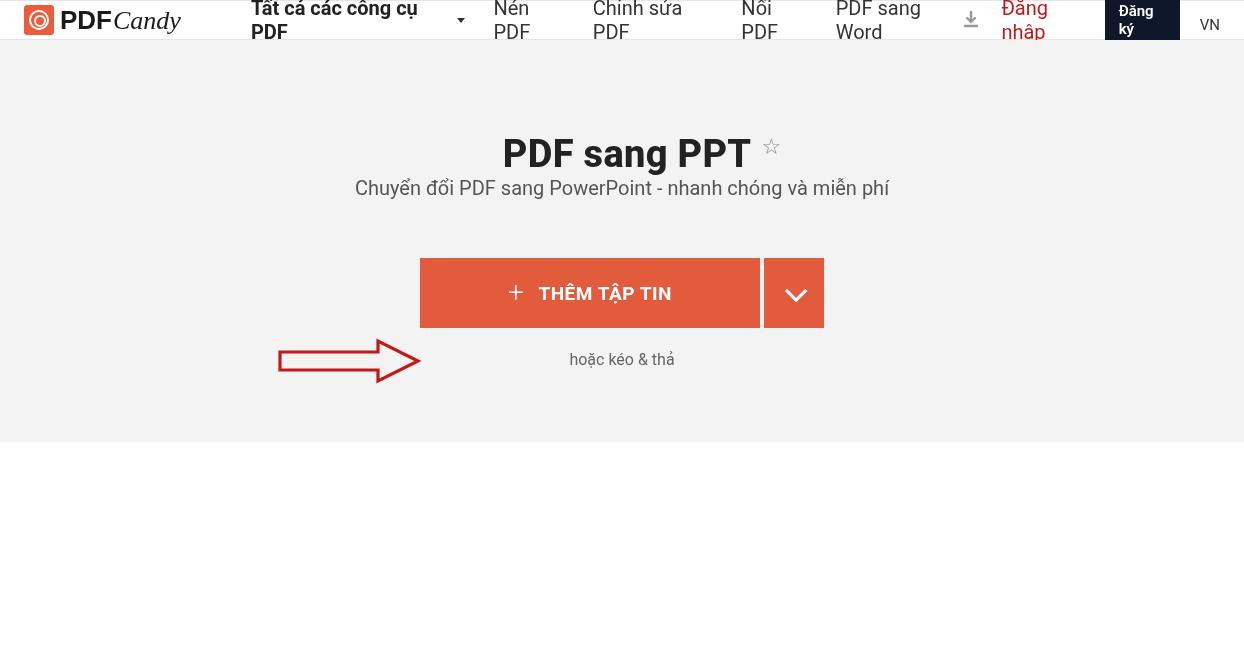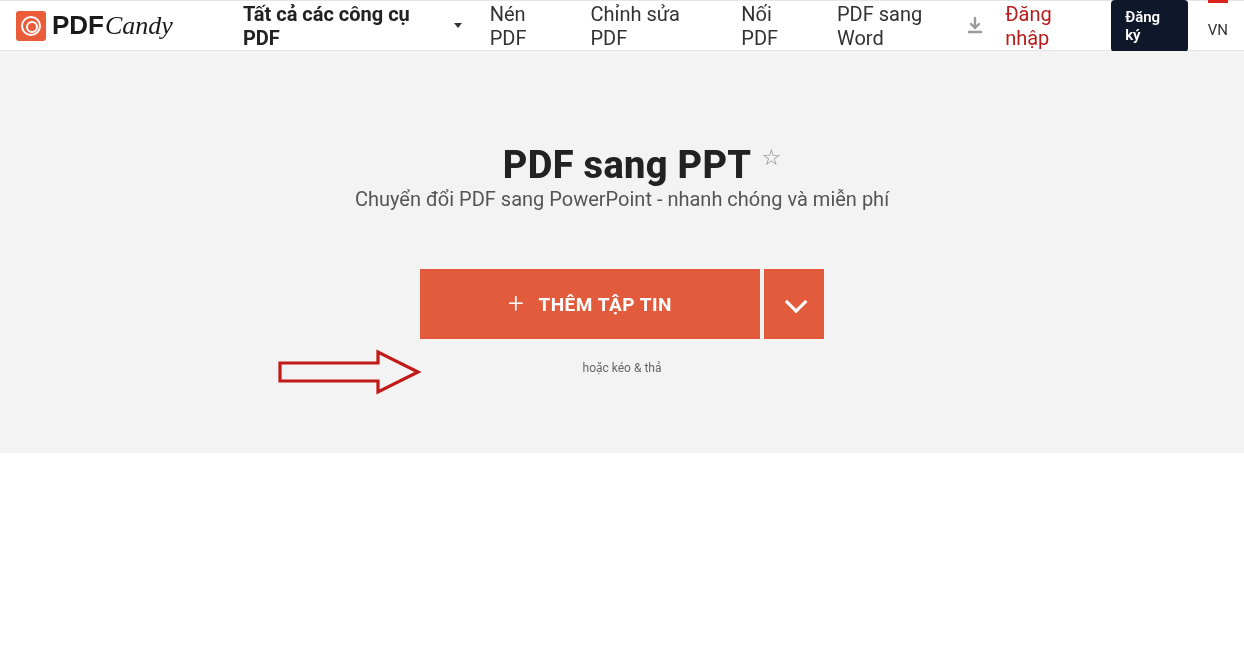--- a/index.html
+++ b/index.html
@@ -4,26 +4,26 @@
   <style>
     * { margin: 0; padding: 0; box-sizing: border-box; }
     body {
       font-family: -apple-system, BlinkMacSystemFont, "Segoe UI", Roboto, Arial, sans-serif;
       width: 1244px;
       height: 666px;
       background: #fff;
       overflow: hidden;
     }
     .topbar {
-      height: 51px;
+      height: 40px;
       border-top: 1px solid #e5e5e5;
       border-bottom: 1px solid #e5e5e5;
       display: flex;
       align-items: center;
-      padding: 0 16px;
+      padding: 0 24px;
       background: #fff;
     }
     .logo {
       display: flex;
       align-items: center;
       gap: 6px;
       cursor: pointer;
     }
     .logo-mark {
       width: 30px;
@@ -183,21 +183,21 @@
       cursor: pointer;
     }
     .chevron-down {
       width: 16px; height: 16px;
       border-right: 3px solid #fff;
       border-bottom: 3px solid #fff;
       transform: rotate(45deg) translateY(-3px);
     }
     .drag-hint {
       margin-top: 22px;
-      font-size: 12px;
+      font-size: 16px;
       color: #666;
     }
     .arrow-annot {
       position: absolute;
       left: 278px;
       top: 298px;
     }
     .arrow-annot svg { display: block; }
   </style>
 </head>

